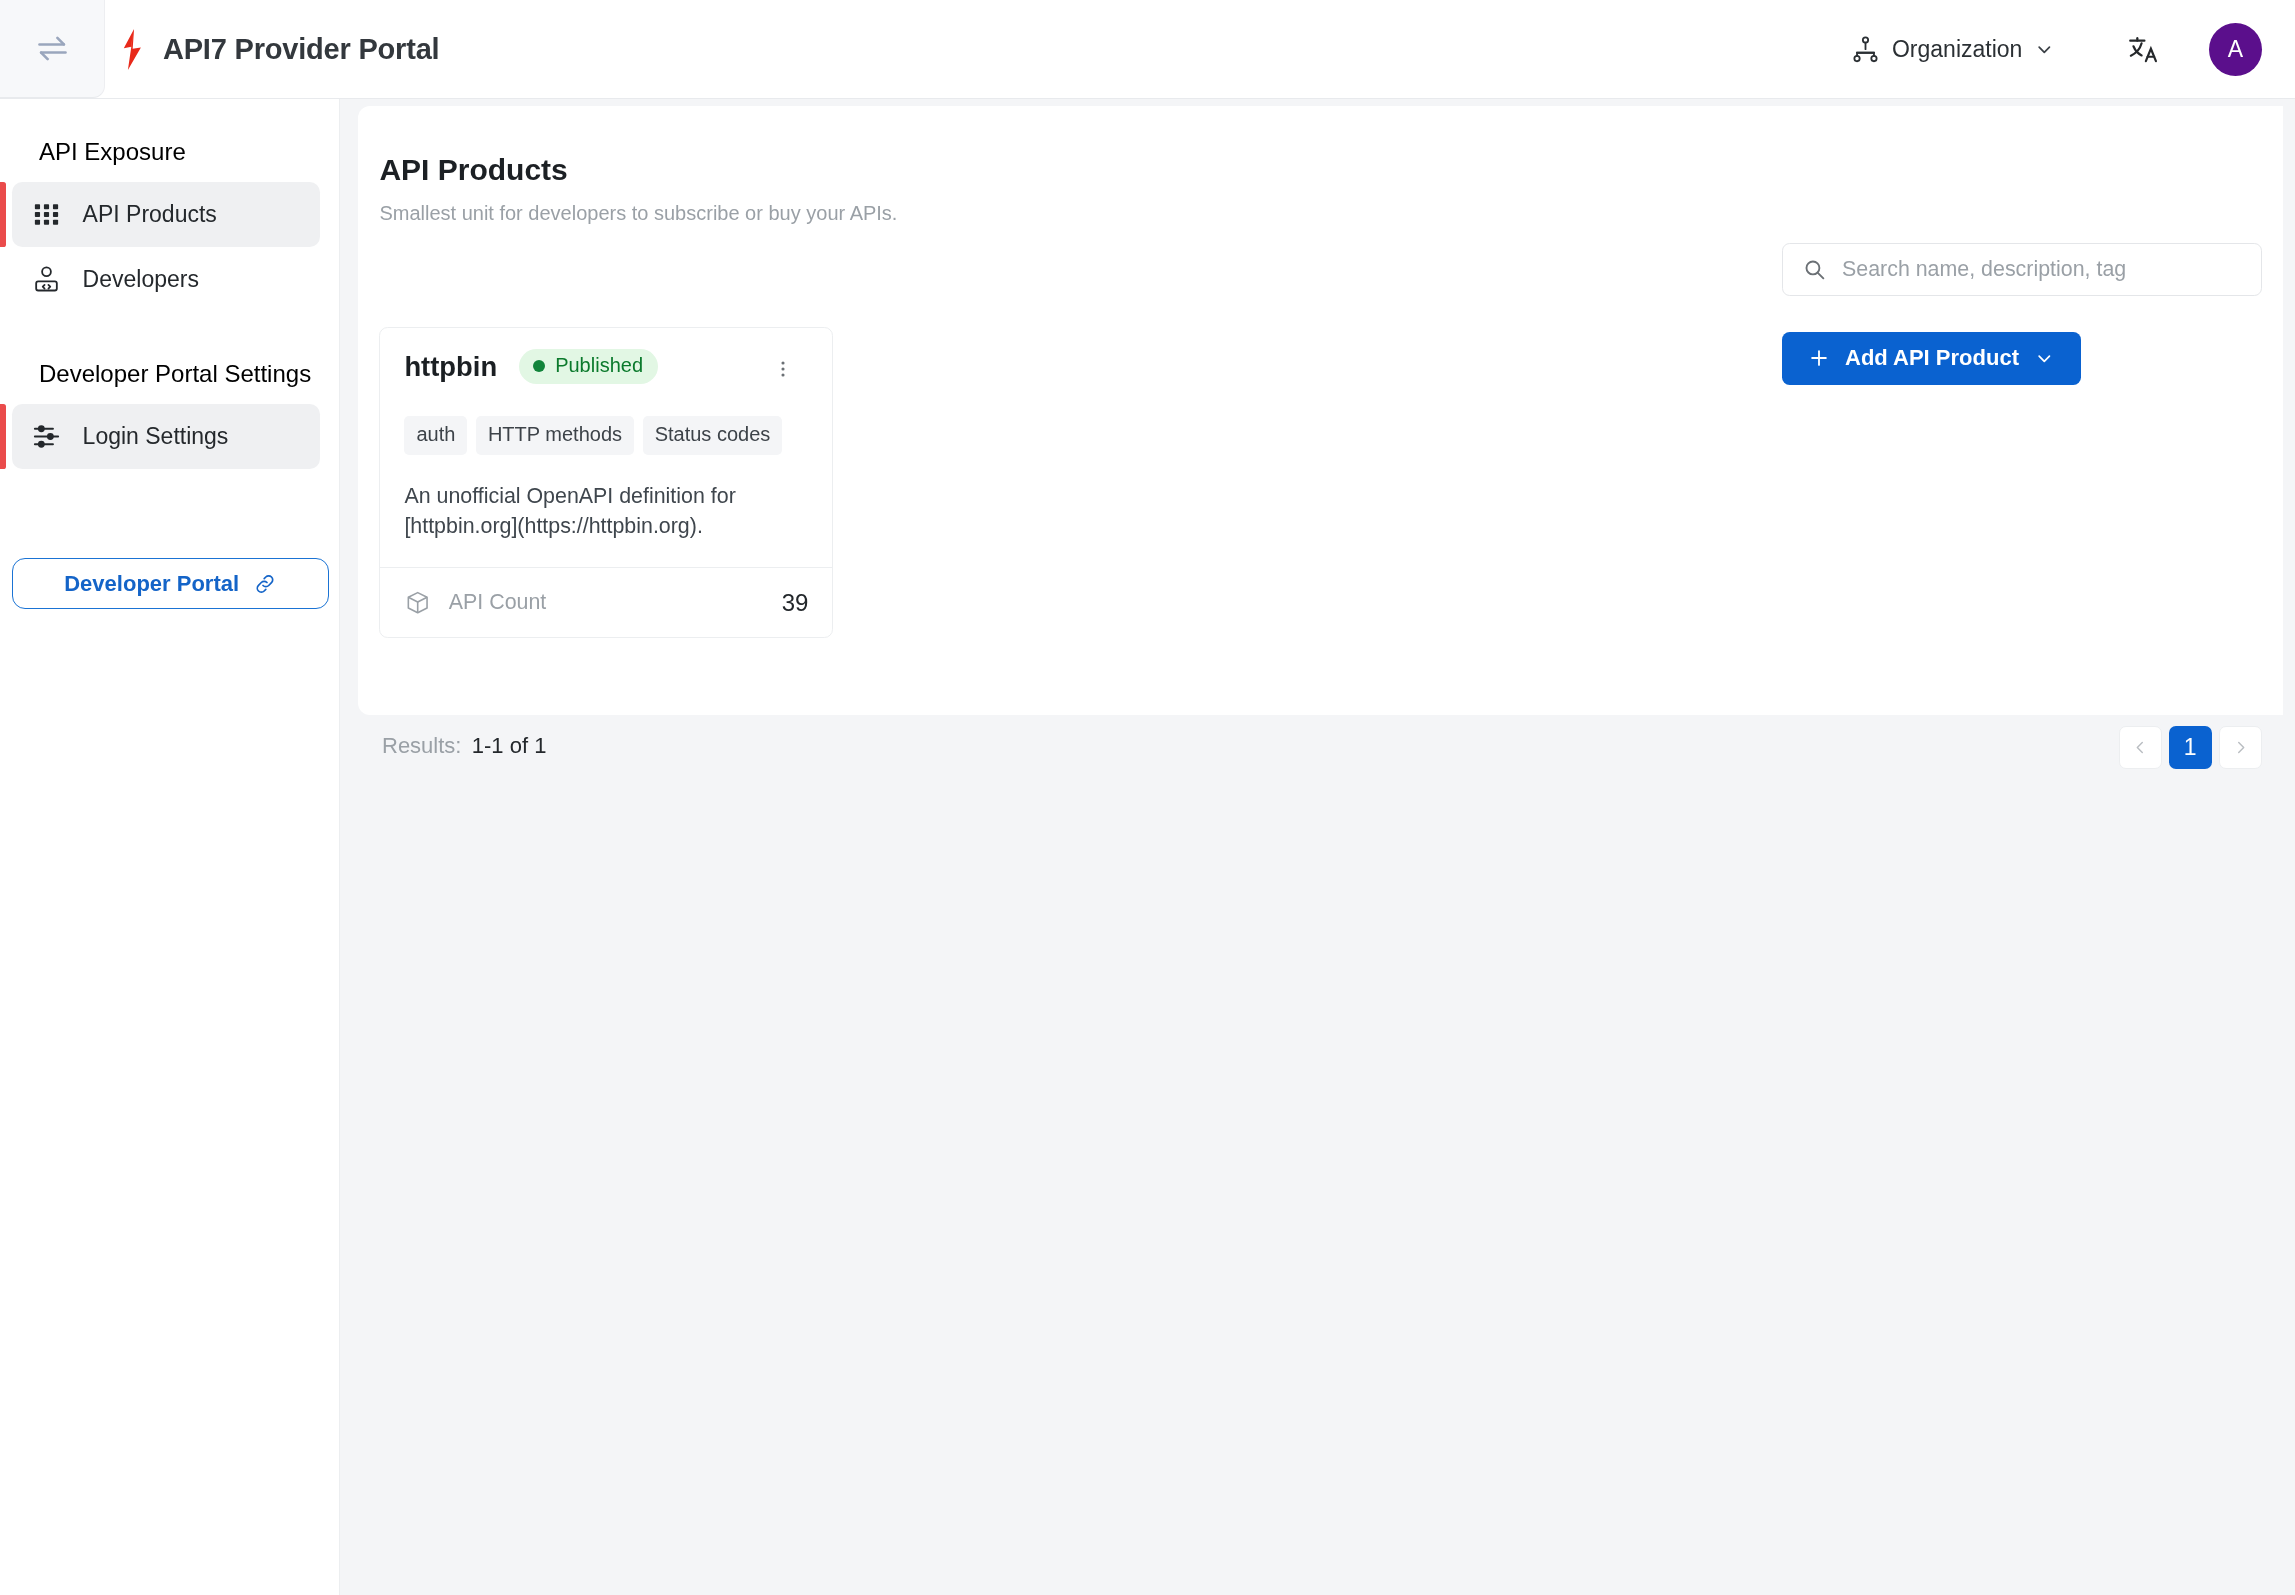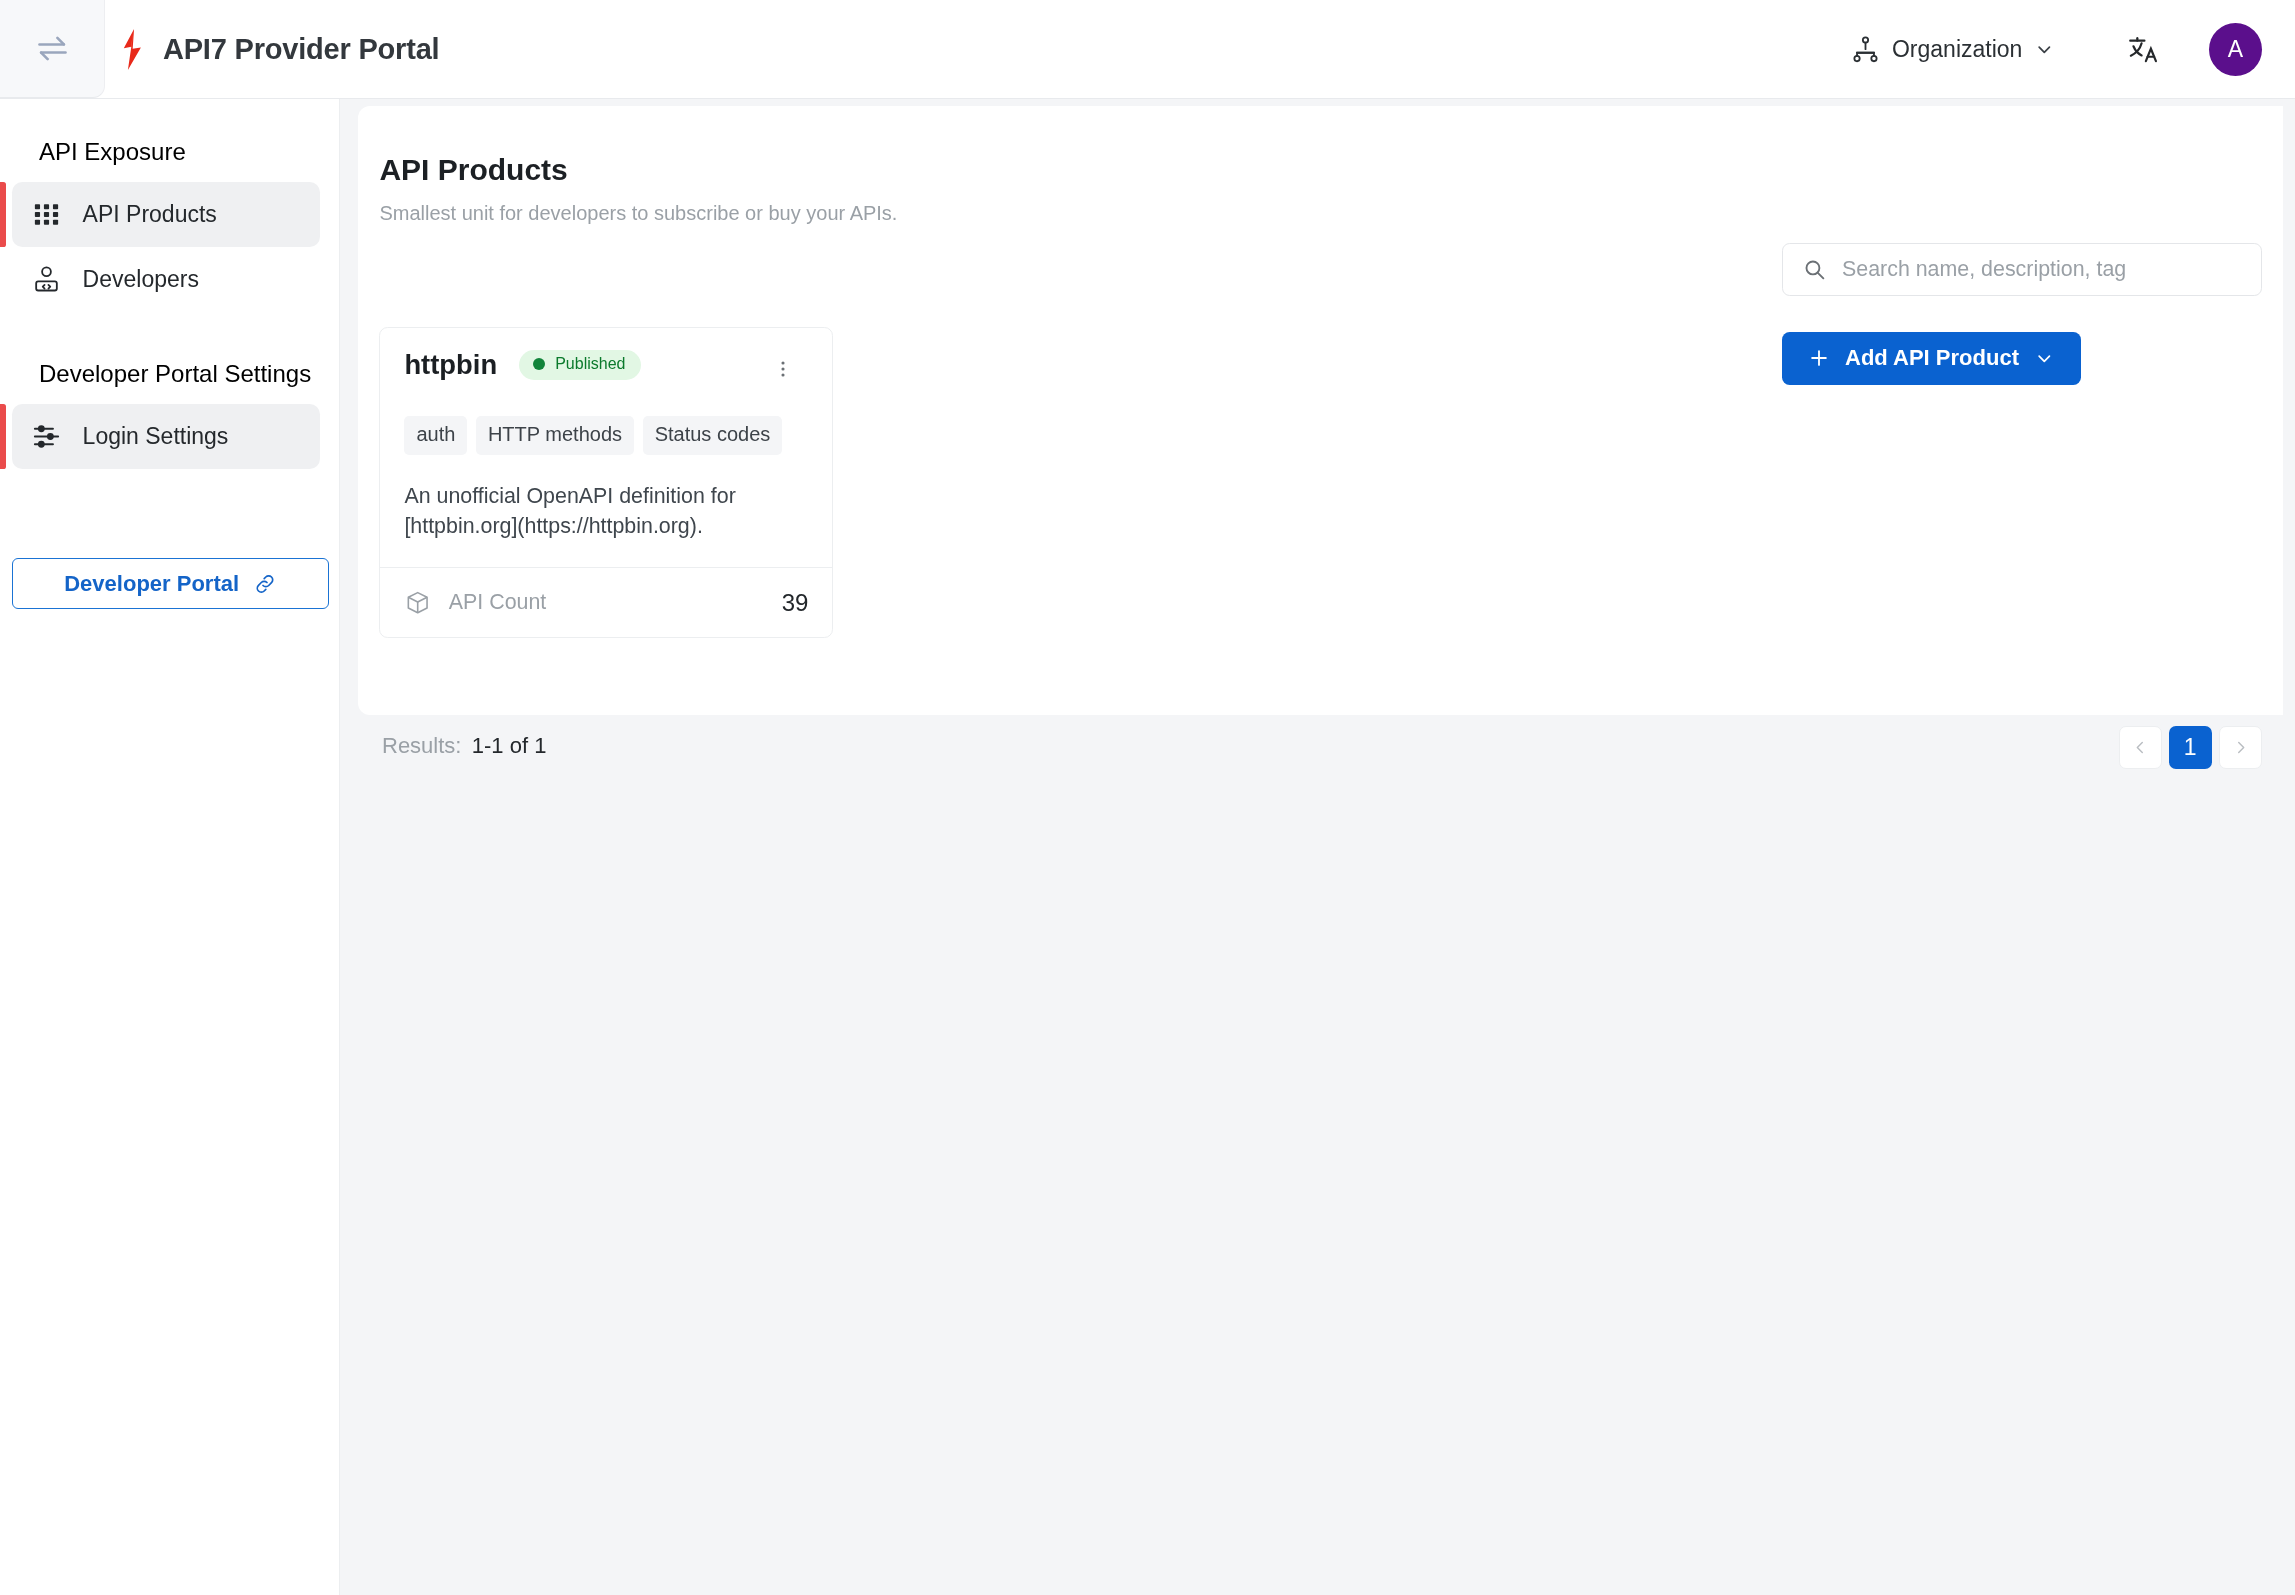--- a/index.html
+++ b/index.html
@@ -96,21 +96,21 @@
     width: 6px; height: 65px; background: #ea4b4b;
     border-radius: 0 2.6px 2.6px 0;
   }
   .nav-icon { width: 31px; height: 31px; display: block; flex: none; }
   .nav-label { font-size: 23px; color: #24282c; }
 
   .portal-btn {
     position: absolute; left: 12px; top: 459px;
     width: 317px; height: 51px;
     border: 0.9px solid #1a73d4;
-    border-radius: 6px;
+    border-radius: 13px;
     background: #ffffff;
     display: flex; align-items: center; justify-content: center; gap: 13.7px;
     cursor: pointer;
   }
   .portal-btn-label { font-size: 22px; color: #1464c8; font-weight: bold; }
   .link-icon { width: 24px; height: 24px; display: block; }
 
   
   .main {
     position: absolute; top: 99px; left: 340px;
@@ -174,21 +174,21 @@
   .card-body { padding: 21.4px 24px 26px 24px; }
   .card-head { display: flex; align-items: flex-start; }
   .card-title-row { display: flex; align-items: center; gap: 22px; }
   .card-title { font-size: 27.4px; font-weight: bold; color: #1b1f23; }
   .status-badge {
     display: flex; align-items: center; gap: 10.3px;
     background: #e2f7e4; border-radius: 857px;
     padding: 5.1px 15.4px 6.9px 13.7px;
   }
   .status-dot { width: 12px; height: 12px; border-radius: 50%; background: #11843a; }
-  .status-text { font-size: 16px; color: #0b7a2c; }
+  .status-text { font-size: 20px; color: #0b7a2c; }
   .kebab-btn {
     margin-left: auto;
     width: 50px; height: 50px; margin-top: -5.1px;
     border-radius: 8.6px; background: #ffffff;
     display: flex; align-items: center; justify-content: center;
     cursor: pointer;
   }
   .kebab-icon { width: 22px; height: 22px; display: block; }
 
   .tags { display: flex; gap: 8.6px; margin-top: 22px; text-align: center; }

